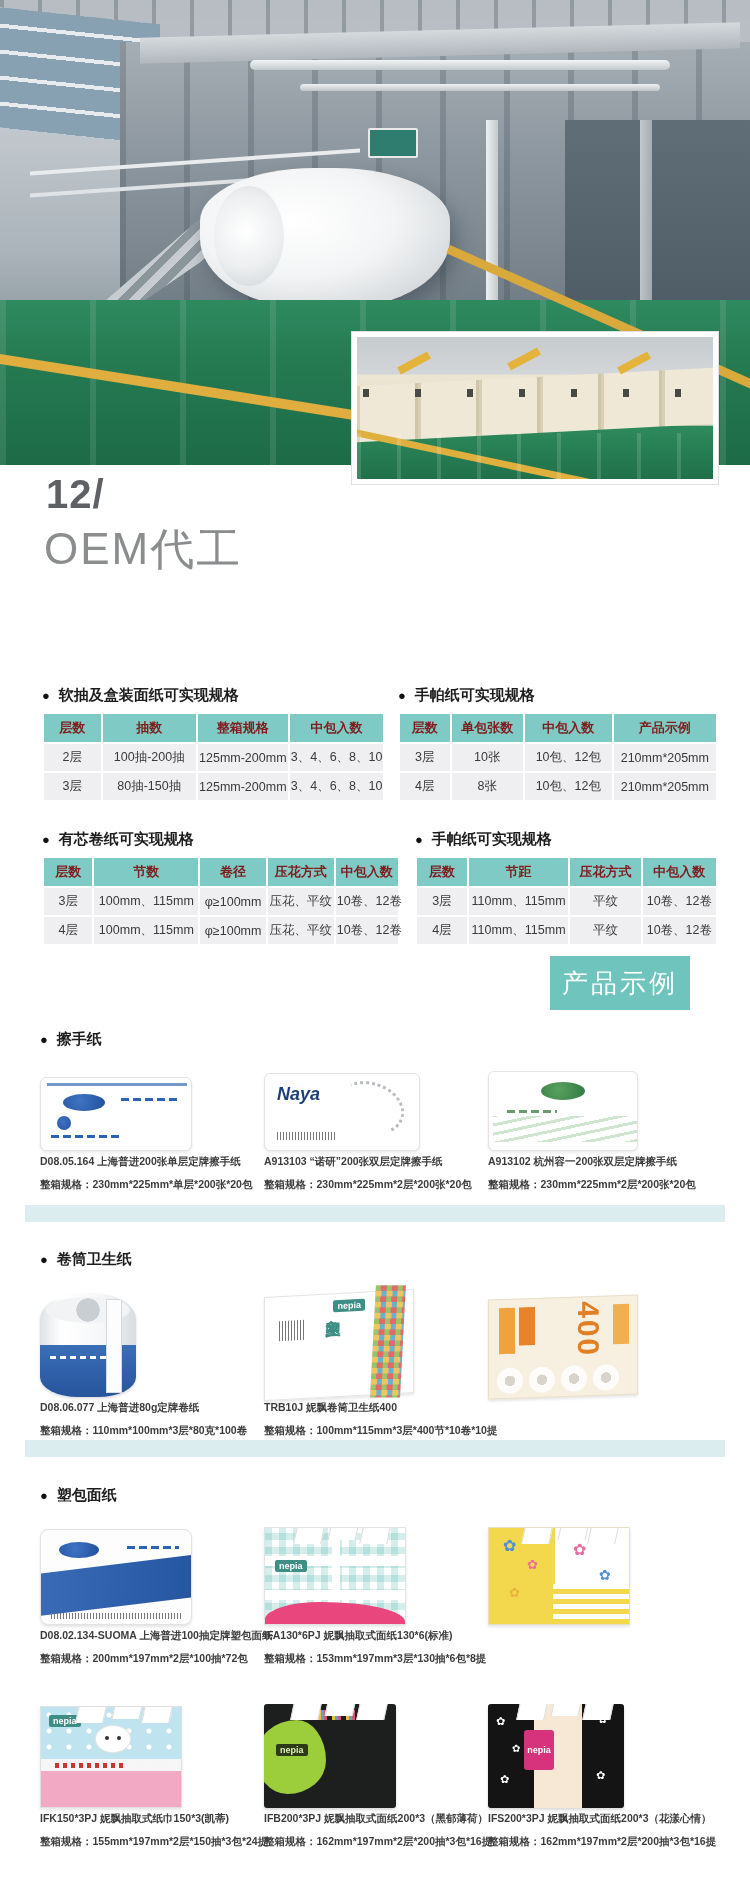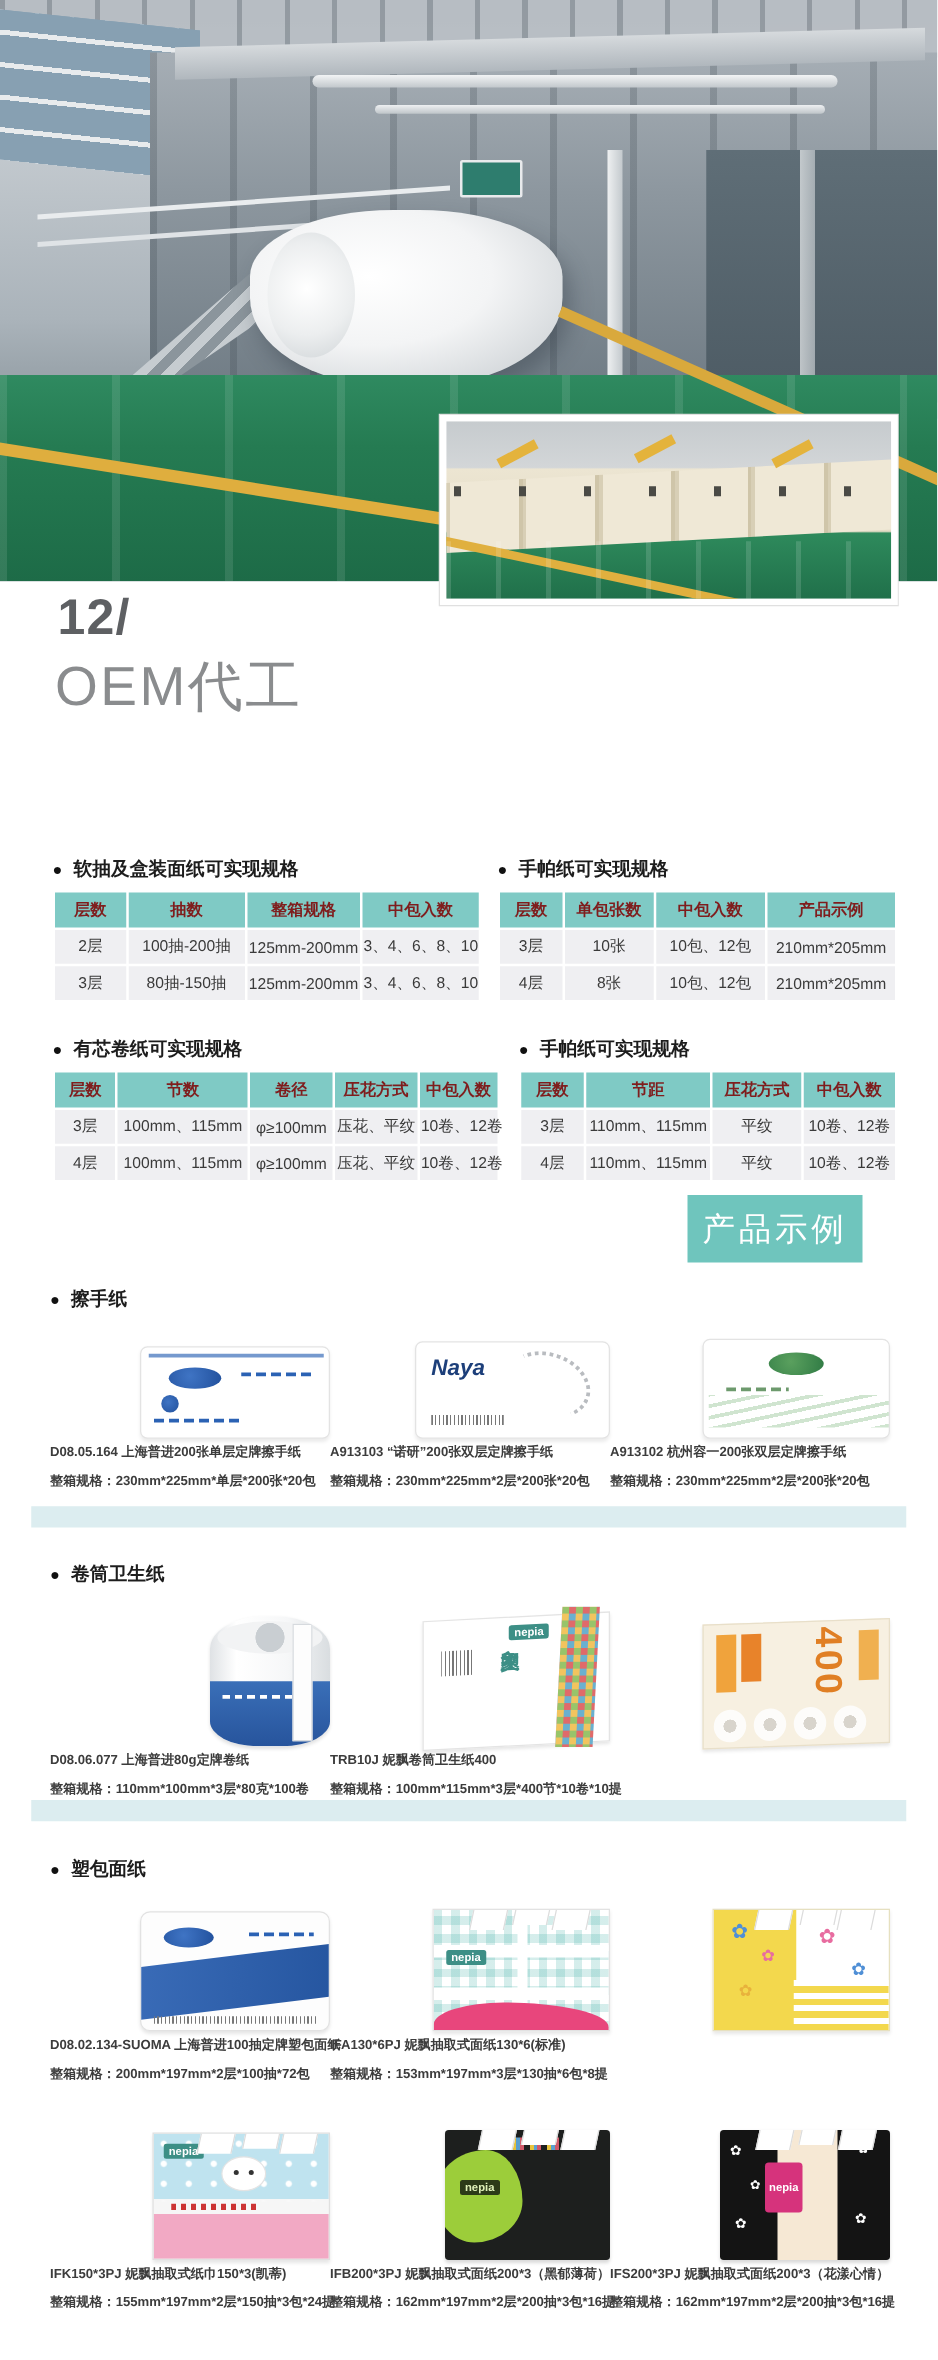--- a/index.html
+++ b/index.html
@@ -81,21 +81,21 @@
   
   .pex-btn{position:absolute;left:550px;top:956px;width:140px;height:54px;background:#6fc5bd;
         color:#fff;font-size:26px;letter-spacing:3px;display:flex;align-items:center;justify-content:center;
         font-weight:500;cursor:pointer;}
 
   
   .psection{position:absolute;left:40px;width:672px;}
   .sec-title{font-size:15px;font-weight:bold;color:#1d1d1d;display:flex;align-items:center;gap:9px;}
   .prow{display:flex;align-items:flex-end;}
   .pcol{width:224px;flex:0 0 224px;}
-  .pimgwrap{display:flex;justify-content:flex-end;align-items:flex-end;}
+  .pimgwrap{display:flex;justify-content:flex-start;align-items:flex-end;}
   .pname{font-size:10.5px;font-weight:600;color:#3c3c3c;white-space:nowrap;margin-top:4px;}
   .pspec{font-size:10.5px;font-weight:600;color:#3c3c3c;white-space:nowrap;margin-top:9px;}
   .band{position:absolute;left:25px;width:700px;height:17px;background:#dcedf0;}
 
   
   .thumb{position:relative;box-sizing:border-box;}
   .box1{width:152px;height:74px;background:#fff;border:1px solid #e3e3e3;border-radius:6px;
         box-shadow:0 2px 3px rgba(0,0,0,.08);}
   .box1 .topline{position:absolute;left:6px;top:5px;width:140px;height:3px;background:#2b62b4;opacity:.65;}
   .oval-logo{position:absolute;border-radius:50%;background:radial-gradient(circle at 40% 40%,#3f74c4,#21509c);}

